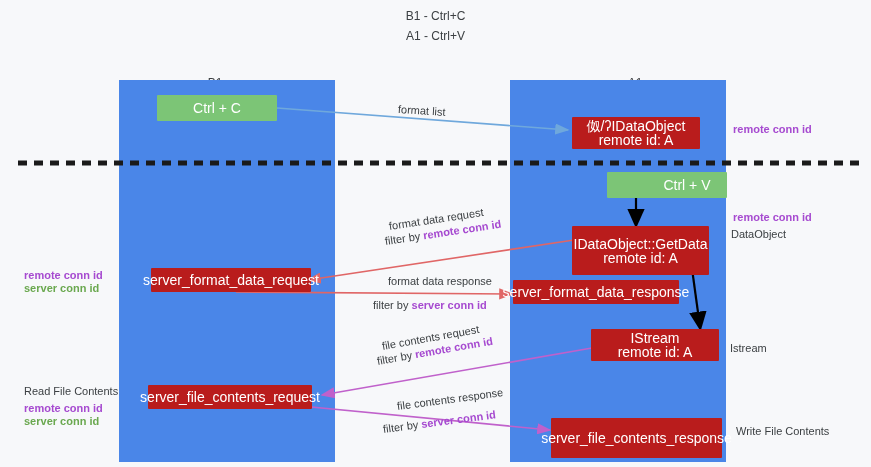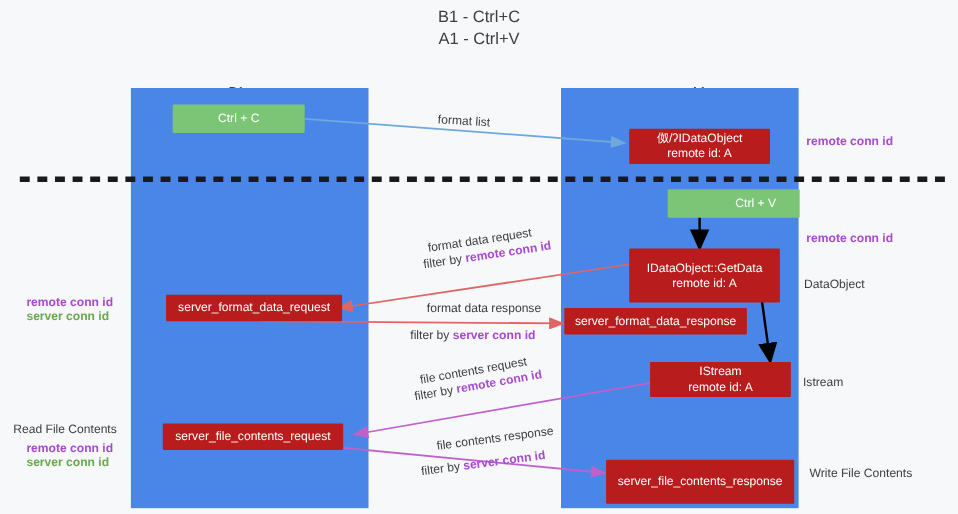--- a/index.html
+++ b/index.html
@@ -8,35 +8,35 @@
     background:#f7f8fa;
     font-family:"Liberation Sans","DejaVu Sans",sans-serif;
     overflow:hidden;
     position:relative;
   }
   #stage{position:absolute;inset:0;width:871px;height:467px;}
   svg#wires{position:absolute;left:0;top:0;width:871px;height:467px;pointer-events:none;}
 
   .title{
     position:absolute;left:0;top:6px;width:871px;text-align:center;
-    font-size:15px;color:#3c4043;line-height:20px;white-space:pre;
+    font-size:12px;color:#3c4043;line-height:20px;white-space:pre;
   }
 
   .lane{
     position:absolute;background:#4a86e8;
   }
   .lane-hdr{
     position:absolute;text-align:center;font-size:12px;color:#3c4043;
     line-height:14px;white-space:pre;
   }
 
   .box{
     position:absolute;box-sizing:border-box;
     display:flex;flex-direction:column;align-items:center;justify-content:center;
-    color:#ffffff;font-size:11px;line-height:14px;text-align:center;
+    color:#ffffff;font-size:14px;line-height:14px;text-align:center;
     border-radius:1px;
   }
   .green{background:#7cc576;}
   .orange{background:#b91c1c;}
 
   .lbl{
     position:absolute;font-size:11px;line-height:14px;color:#3c4043;
     white-space:nowrap;
   }
   .purple{color:#a64ad0;font-weight:bold;}
@@ -149,24 +149,24 @@
   <div class="lbl flat" style="left:373px;top:298px;"><span class="dark">filter by </span><span class="purple">server conn id</span></div>
 
   <div class="lbl dark rot-f" style="left:382px;top:339px;">file contents request</div>
   <div class="lbl rot-f" style="left:377px;top:354px;"><span class="dark">filter by </span><span class="purple">remote conn id</span></div>
 
   <div class="lbl dark rot-d" style="left:397px;top:399px;">file contents response</div>
   <div class="lbl rot-d" style="left:383px;top:422px;"><span class="dark">filter by </span><span class="purple">server conn id</span></div>
 
   <div class="lbl purple" style="left:733px;top:122px;">remote conn id</div>
   <div class="lbl purple" style="left:733px;top:210px;">remote conn id</div>
-  <div class="lbl dark" style="left:731px;top:252px;">DataObject</div>
+  <div class="lbl dark" style="left:731px;top:227px;">DataObject</div>
   <div class="lbl dark" style="left:730px;top:341px;">Istream</div>
   <div class="lbl dark" style="left:736px;top:424px;">Write File Contents</div>
 
   <div class="lbl purple" style="left:24px;top:268px;">remote conn id</div>
   <div class="lbl green-t" style="left:24px;top:281px;">server conn id</div>
 
-  <div class="lbl dark" style="left:12px;top:384px;">Read File Contents</div>
+  <div class="lbl dark" style="left:24px;top:384px;">Read File Contents</div>
   <div class="lbl purple" style="left:24px;top:401px;">remote conn id</div>
   <div class="lbl green-t" style="left:24px;top:414px;">server conn id</div>
 
 </div>
 
 </body></html>

